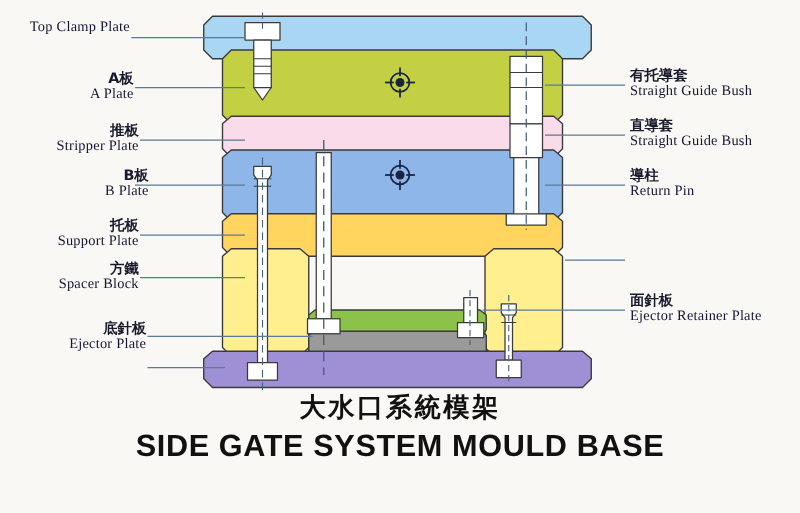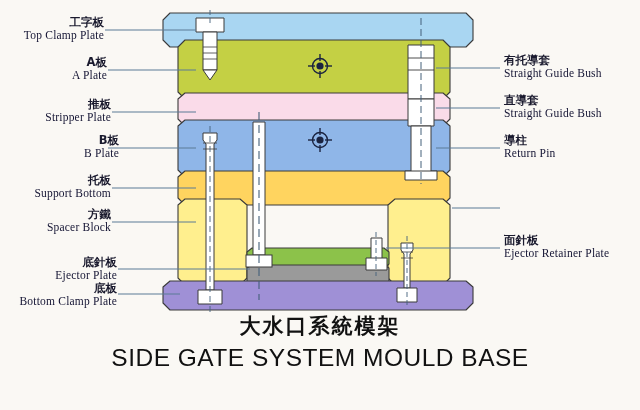--- a/index.html
+++ b/index.html
@@ -28,21 +28,21 @@
   .lbl.right { text-align:left; }
   .lbl.left  { text-align:right; }
 
   #title { position:absolute; left:0; right:0; top:312px; text-align:center; }
   #title .t-cn {
     font-family:"DejaVu Sans", sans-serif;
     font-size:21px; font-weight:700; color:#111; letter-spacing:2px;
   }
   #title .t-en {
     font-family:"Liberation Sans", sans-serif;
-    font-size:24.5px; font-weight:400; color:#111;
+    font-size:24.5px; font-weight:700; color:#111;
     letter-spacing:.5px; margin-top:4px;
   }
 </style>
 </head>
 <body>
 
 <div id="stage">
 
   <svg class="layer" viewBox="0 0 640 410">
     <defs>
@@ -154,58 +154,53 @@
 
       <line x1="436" y1="68" x2="500" y2="68"></line>
       <line x1="436" y1="108" x2="500" y2="108"></line>
       <line x1="436" y1="148" x2="500" y2="148"></line>
       <line x1="452" y1="208" x2="500" y2="208"></line>
       <line x1="386" y1="248" x2="500" y2="248"></line>
     </g>
   </svg>
 
   <div class="lbl left" style="left:0; width:104px; top:16px;">
-    <div class="cn">工字板</div>
     <div class="en">Top Clamp Plate</div>
   </div>
 
   <div class="lbl left" style="left:0; width:107px; top:56px;">
     <div class="cn">A板</div>
     <div class="en">A Plate</div>
   </div>
 
   <div class="lbl left" style="left:0; width:111px; top:98px;">
     <div class="cn">推板</div>
     <div class="en">Stripper Plate</div>
   </div>
 
   <div class="lbl left" style="left:12px; width:107px; top:134px;">
     <div class="cn">B板</div>
     <div class="en">B Plate</div>
   </div>
 
   <div class="lbl left" style="left:0; width:111px; top:174px;">
     <div class="cn">托板</div>
-    <div class="en">Support Bottom</div>
+    <div class="en">Support Plate</div>
   </div>
 
   <div class="lbl left" style="left:0; width:111px; top:208px;">
     <div class="cn">方鐵</div>
     <div class="en">Spacer Block</div>
   </div>
 
   <div class="lbl left" style="left:0; width:117px; top:256px;">
     <div class="cn">底針板</div>
     <div class="en">Ejector Plate</div>
   </div>
 
-  <div class="lbl left" style="left:0; width:117px; top:282px;">
-    <div class="cn">底板</div>
-    <div class="en">Bottom Clamp Plate</div>
-  </div>
 
   <div class="lbl right" style="left:504px; top:54px;">
     <div class="cn">有托導套</div>
     <div class="en">Straight Guide Bush</div>
   </div>
 
   <div class="lbl right" style="left:504px; top:94px;">
     <div class="cn">直導套</div>
     <div class="en">Straight Guide Bush</div>
   </div>

